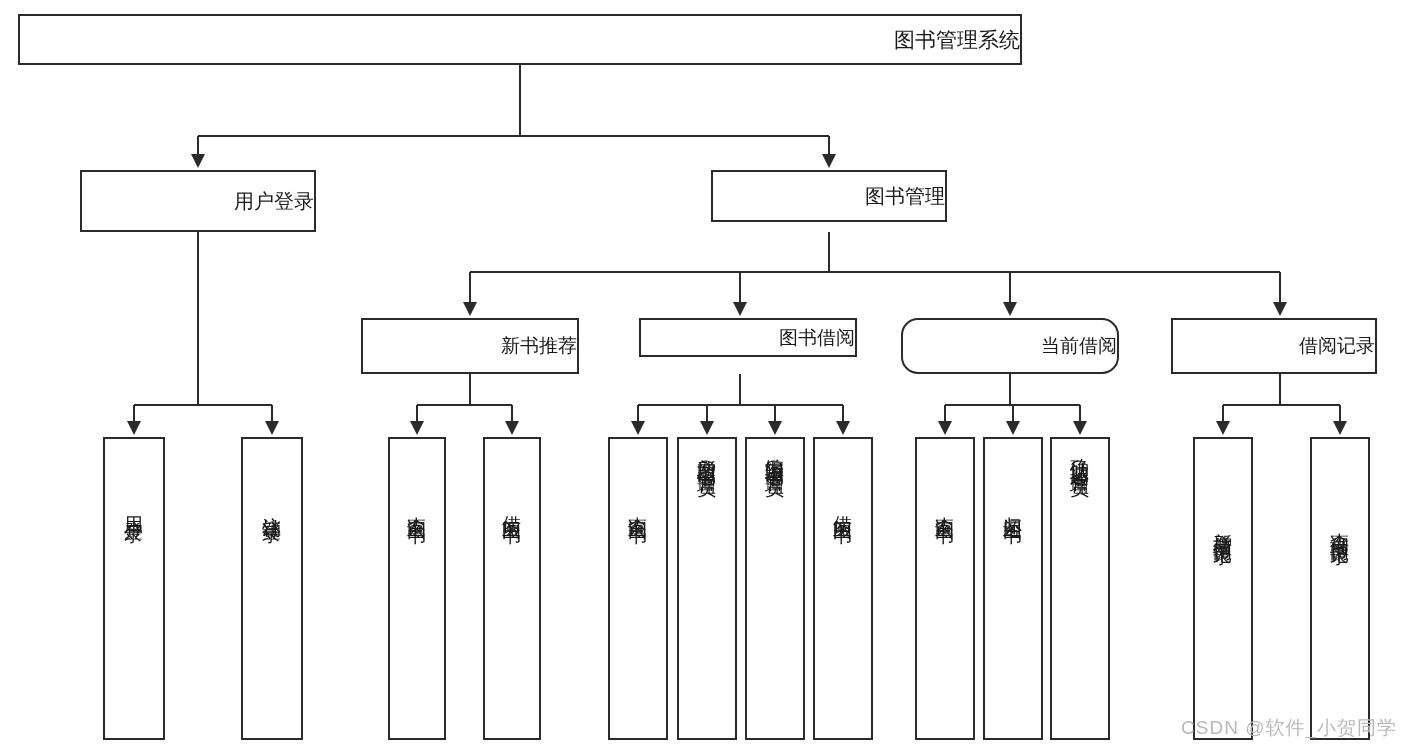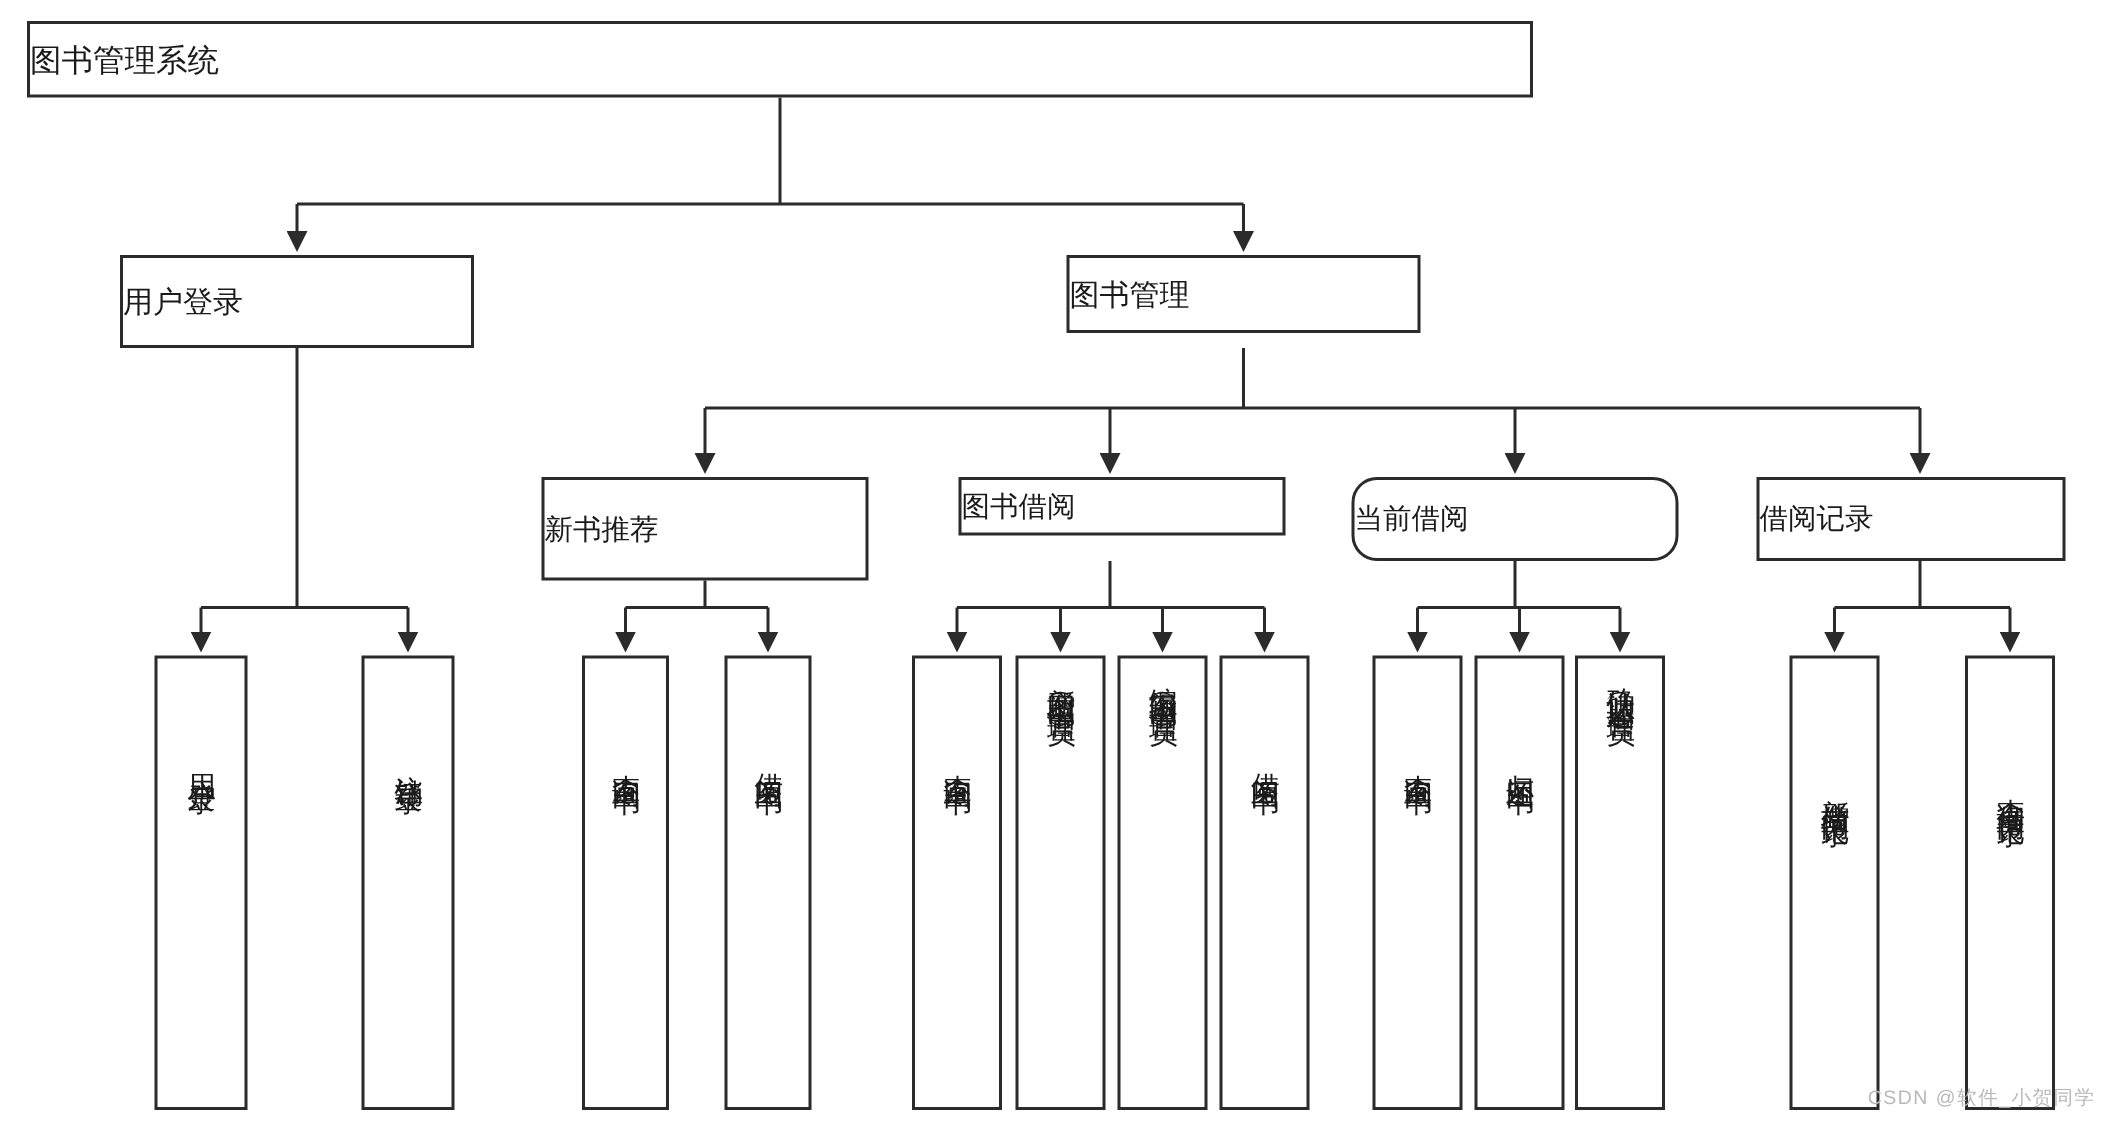--- a/index.html
+++ b/index.html
@@ -25,21 +25,21 @@
     height: 747px;
     pointer-events: none;
   }
   .node {
     position: absolute;
     box-sizing: border-box;
     background: #ffffff;
     border: 2px solid #2b2b2b;
     display: flex;
     align-items: center;
-    justify-content: flex-start;
+    justify-content: flex-end;
     color: #1a1a1a;
   }
   .node.root {
     font-size: 21px;
   }
   .node.lvl2 {
     font-size: 20px;
   }
   .node.lvl3 {
     font-size: 19px;
@@ -63,21 +63,21 @@
   .leaf.mid .leaf-text {
     padding-top: 62px;
   }
   .leaf.low .leaf-text {
     padding-top: 78px;
   }
   #watermark {
     position: absolute;
     right: 8px;
     bottom: 6px;
-    font-size: 13px;
+    font-size: 19px;
     color: #b9b9b9;
     letter-spacing: 1px;
     white-space: nowrap;
     margin-left: 45px;
   }
 </style>
 </head>
 <body>
 
 <div id="canvas">
@@ -128,21 +128,21 @@
   <div id="nodes">
       <div class="node root" style="left: 18px; top: 14px; width: 1004px; height: 51px;">
         <span>图书管理系统</span>
       </div>
       <div class="node lvl2" style="left: 80px; top: 170px; width: 236px; height: 62px;">
         <span>用户登录</span>
       </div>
       <div class="node lvl2" style="left: 711px; top: 170px; width: 236px; height: 52px;">
         <span>图书管理</span>
       </div>
-      <div class="node lvl3" style="left: 361px; top: 318px; width: 218px; height: 69px; font-family: Liberation Mono, monospace;">
+      <div class="node lvl3" style="left: 361px; top: 318px; width: 218px; height: 56px; font-family: Liberation Mono, monospace;">
         <span>新书推荐</span>
       </div>
       <div class="node lvl3" style="left: 639px; top: 318px; width: 218px; height: 39px;">
         <span>图书借阅</span>
       </div>
       <div class="node lvl3" style="left: 901px; top: 318px; width: 218px; height: 56px; border-radius: 17px;">
         <span>当前借阅</span>
       </div>
       <div class="node lvl3" style="left: 1171px; top: 318px; width: 206px; height: 56px;">
         <span>借阅记录</span>

